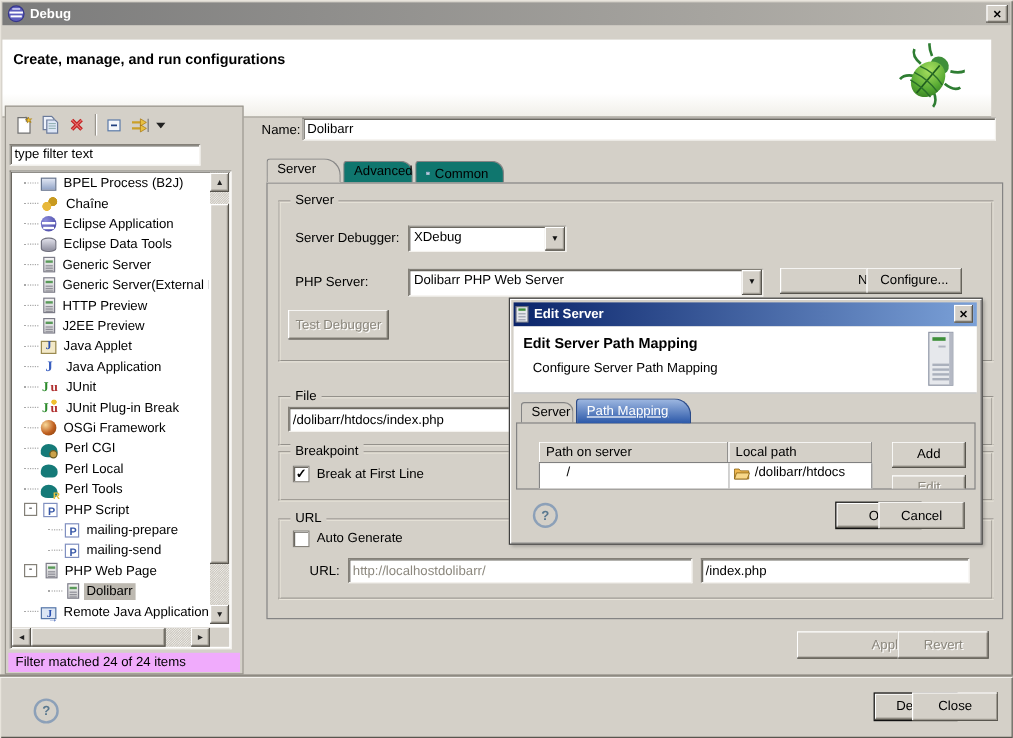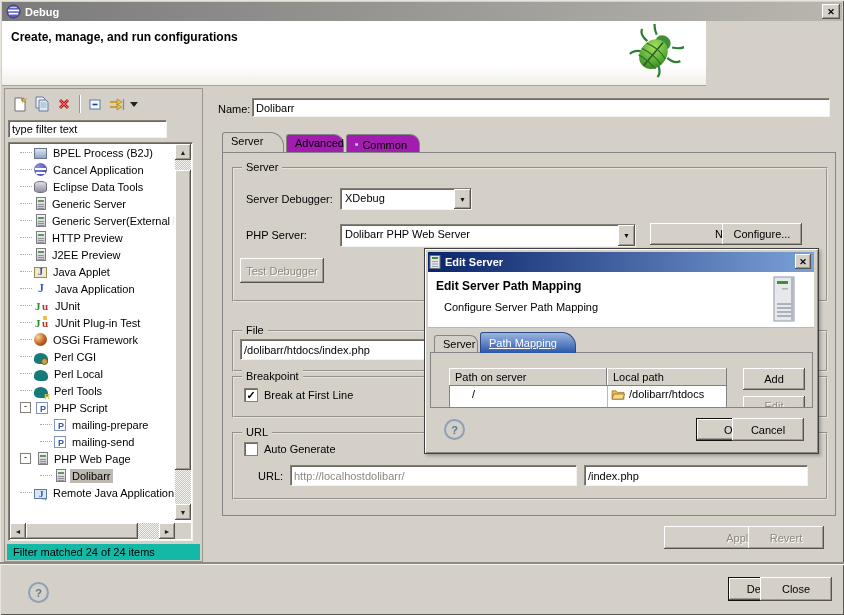--- a/index.html
+++ b/index.html
@@ -28,42 +28,42 @@
   .cbx{width:12px;height:12px;background:#fff;border:1px solid #848078;box-shadow:inset 1px 1px 0 #6b6861;
        display:flex;align-items:center;justify-content:center;font-weight:bold;font-size:11px;line-height:10px;}
   .helpc{width:17px;height:17px;border:2px solid #8ca0b8;border-radius:50%;color:#5a788f;
        display:flex;align-items:center;justify-content:center;font-weight:bold;font-size:11px;background:transparent;}
   .xbtn{display:flex;align-items:center;justify-content:center;font-weight:bold;font-size:9px;color:#000;}
 
   
   .tbar{left:2px;top:2px;width:840px;height:19px;background:linear-gradient(to right,#7b7b7b,#b9b6af);
         display:flex;align-items:center;padding-left:4px;box-sizing:border-box;color:#fff;font-weight:bold;font-size:11px;}
   .tbar .ttl{margin-left:4px;}
-  .banner{left:2px;top:21px;width:704px;height:64px;background:linear-gradient(to bottom,#ffffff 70%,#f1efe9);
-        border-bottom:1px solid #a8a49c;}
+  .banner{left:2px;top:33px;width:784px;height:64px;background:linear-gradient(to bottom,#ffffff 70%,#f1efe9);
+        border-bottom:1px solid #a8a49c;padding-left:40px;}
   .banner .btitle{position:absolute;left:9px;top:9px;font-size:12px;font-weight:bold;}
   .bug{position:absolute;right:22px;top:3px;}
 
   
   .tbtn{width:22px;height:22px;display:flex;align-items:center;justify-content:center;}
   .tsep{width:1px;height:18px;background:#9a968e;box-shadow:1px 0 0 #fff;margin:0 4px;}
 
   
   .lpanel{left:4px;top:88px;width:199px;height:474px;border:1px solid #9a968e;box-sizing:border-box;background:#d4d0c8;}
   .treebox{position:absolute;left:3px;top:53px;width:185px;height:399px;background:#fff;
         border:1px solid #848078;border-bottom-color:#f4f2ee;border-right-color:#f4f2ee;box-shadow:inset 1px 1px 0 #6b6861;box-sizing:border-box;}
   .rows{position:absolute;left:1px;top:1px;width:164px;height:377px;overflow:hidden;}
   .trow{height:17px;display:flex;align-items:center;white-space:nowrap;padding-left:10px;}
   .trow.child{padding-left:30px;}
   .stub{width:12px;border-top:1px dotted #a8a8a8;margin-right:2px;flex:none;}
   .exp{width:9px;height:9px;flex:none;margin-right:5px;background:#fff;border:1px solid #848078;
        font-size:9px;line-height:7px;text-align:center;color:#000;}
   .tlabel{padding:1px 2px;}
   .trow.sel .tlabel{background:#bdb9b1;}
-  .status{position:absolute;left:2px;top:455px;width:193px;height:16px;background:#14b8a6;padding:2px 0 0 6px;box-sizing:border-box;}
+  .status{position:absolute;left:2px;top:455px;width:193px;height:16px;background:#f0abfc;padding:2px 0 0 6px;box-sizing:border-box;}
 
   
   .track{background-color:#c9c5bd;background-image:linear-gradient(45deg,#f4f2ee 25%,rgba(0,0,0,0) 25%,rgba(0,0,0,0) 75%,#f4f2ee 75%),linear-gradient(45deg,#f4f2ee 25%,rgba(0,0,0,0) 25%,rgba(0,0,0,0) 75%,#f4f2ee 75%);background-size:2px 2px;background-position:0 0,1px 1px;}
   .sbtn{display:flex;align-items:center;justify-content:center;font-size:7px;color:#222;}
 
   
   .tico{width:15px;height:14px;display:inline-block;position:relative;flex:none;margin-right:4px;}
   .bpel-process-icon{width:13px;height:11px;margin-top:2px;background:linear-gradient(#dfe5f2,#93a5c8);border:1px solid #66748e;box-sizing:border-box;}
   .chain-icon{background:radial-gradient(circle at 5px 9px,#e8b83a 0 3.5px,rgba(0,0,0,0) 4px),radial-gradient(circle at 10px 5px,#c89a20 0 3.5px,rgba(0,0,0,0) 4px);}
   .eclipse-application-icon{width:13px;height:13px;border-radius:50%;background:radial-gradient(circle at 4px 4px,#8c8cdc,#3c3c9c);overflow:hidden;}
@@ -83,21 +83,21 @@
   .perl-cgi-icon,.perl-local-icon,.perl-remote-icon{width:14px;height:11px;margin-top:3px;background:#157a78;border-radius:60% 70% 40% 55%/65% 70% 45% 40%;}
   .perl-cgi-icon::after{content:"";position:absolute;right:0;bottom:-1px;width:5px;height:5px;border-radius:50%;background:#caa24a;border:1px solid #6a5a20;}
   .perl-remote-icon::after{content:"R";position:absolute;right:-2px;bottom:-3px;font:bold 8px/8px "Liberation Sans",sans-serif;color:#e8c040;}
   .php-script-icon{width:12px;height:12px;margin-top:1px;background:#fff;border:1px solid #8090c0;box-sizing:border-box;}
   .php-script-icon::before{content:"P";position:absolute;left:3px;top:1px;font:bold 9px/10px "Liberation Sans",sans-serif;color:#3858a8;}
   .remote-java-icon{width:13px;height:10px;margin-top:2px;background:#dce6f4;border:1px solid #5878a8;box-sizing:border-box;}
   .remote-java-icon::before{content:"J";position:absolute;left:4px;top:-1px;font:bold 9px/10px "Liberation Serif",serif;color:#2a50b0;}
   .remote-java-icon::after{content:"\2192";position:absolute;right:-2px;bottom:-5px;font:bold 8px/8px "Liberation Sans",sans-serif;color:#2a50b0;}
 
   
-  .mtab{position:absolute;height:18px;box-sizing:border-box;background:#a21caf;border:1px solid #848484;border-bottom:none;
+  .mtab{position:absolute;height:18px;box-sizing:border-box;background:#0f766e;border:1px solid #848484;border-bottom:none;
         border-radius:3px 10px 0 0;padding:2px 12px 0 8px;}
   .mtab.act{height:20px;z-index:3;background:#d4d0c8;border-radius:3px 14px 0 0;}
   .contentbox{left:222px;top:152px;width:614px;height:364px;border:1px solid #848484;background:#d4d0c8;box-sizing:border-box;}
 
   
   .dlg{left:424px;top:248px;width:393px;height:204px;background:#d4d0c8;z-index:10;
        border:1px solid #404040;box-shadow:inset 1px 1px 0 #fff,inset -1px -1px 0 #8a8a8a, 2px 2px 3px rgba(0,0,0,.25);}
   .dtbar{position:absolute;left:3px;top:3px;width:386px;height:20px;background:linear-gradient(to right,#0a246a,#7ba1d8);
        display:flex;align-items:center;padding-left:1px;box-sizing:border-box;color:#fff;font-weight:bold;}
   .dhead{position:absolute;left:3px;top:23px;width:386px;height:56px;background:#fff;border-bottom:1px solid #b8b8b8;box-sizing:border-box;}
@@ -202,22 +202,27 @@
 
     <div class="treebox">
       <div class="rows">
           <div class="trow">
             <span class="stub"></span>
             <span class="tico bpel-process-icon"></span>
             <span class="tlabel">BPEL Process (B2J)</span>
           </div>
           <div class="trow">
             <span class="stub"></span>
+            <span class="tico chain-icon"></span>
+            <span class="tlabel">Chaîne</span>
+          </div>
+          <div class="trow">
+            <span class="stub"></span>
             <span class="tico eclipse-application-icon"></span>
-            <span class="tlabel">Cancel Application</span>
+            <span class="tlabel">Eclipse Application</span>
           </div>
           <div class="trow">
             <span class="stub"></span>
             <span class="tico eclipse-data-tools-icon"></span>
             <span class="tlabel">Eclipse Data Tools</span>
           </div>
           <div class="trow">
             <span class="stub"></span>
             <span class="tico generic-server-icon"></span>
             <span class="tlabel">Generic Server</span>
@@ -248,21 +253,21 @@
             <span class="tlabel">Java Application</span>
           </div>
           <div class="trow">
             <span class="stub"></span>
             <span class="tico junit-icon"></span>
             <span class="tlabel">JUnit</span>
           </div>
           <div class="trow">
             <span class="stub"></span>
             <span class="tico junit-plugin-icon"></span>
-            <span class="tlabel">JUnit Plug-in Test</span>
+            <span class="tlabel">JUnit Plug-in Break</span>
           </div>
           <div class="trow">
             <span class="stub"></span>
             <span class="tico osgi-framework-icon"></span>
             <span class="tlabel">OSGi Framework</span>
           </div>
           <div class="trow">
             <span class="stub"></span>
             <span class="tico perl-cgi-icon"></span>
             <span class="tlabel">Perl CGI</span>

